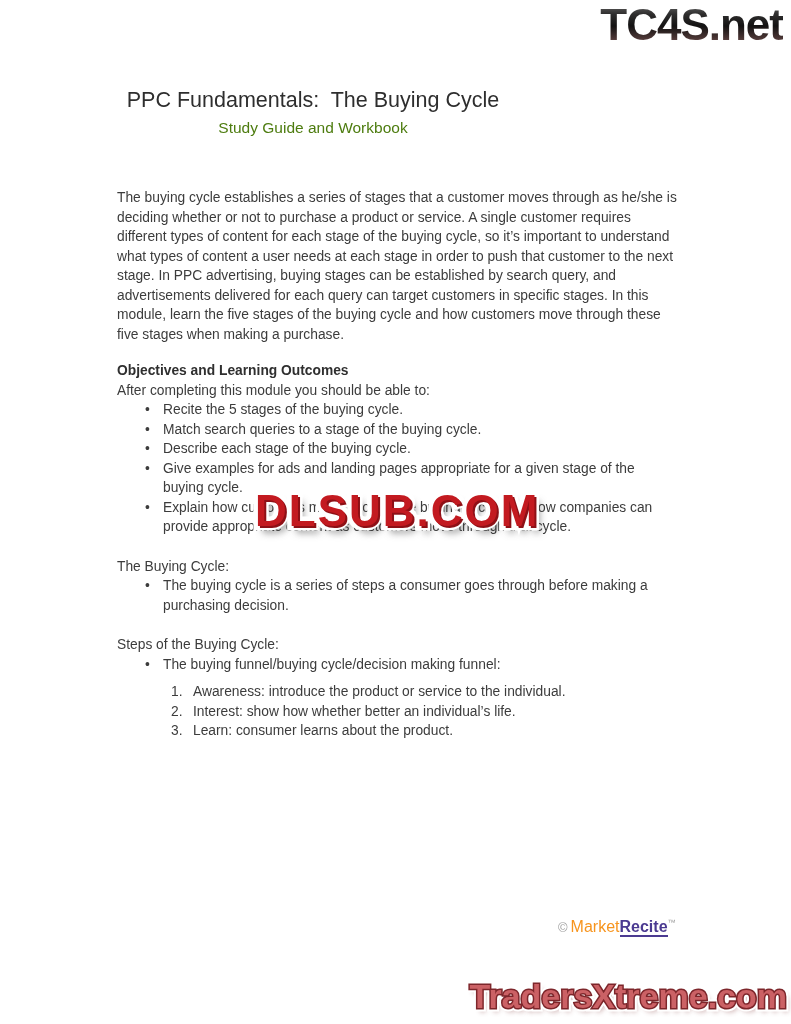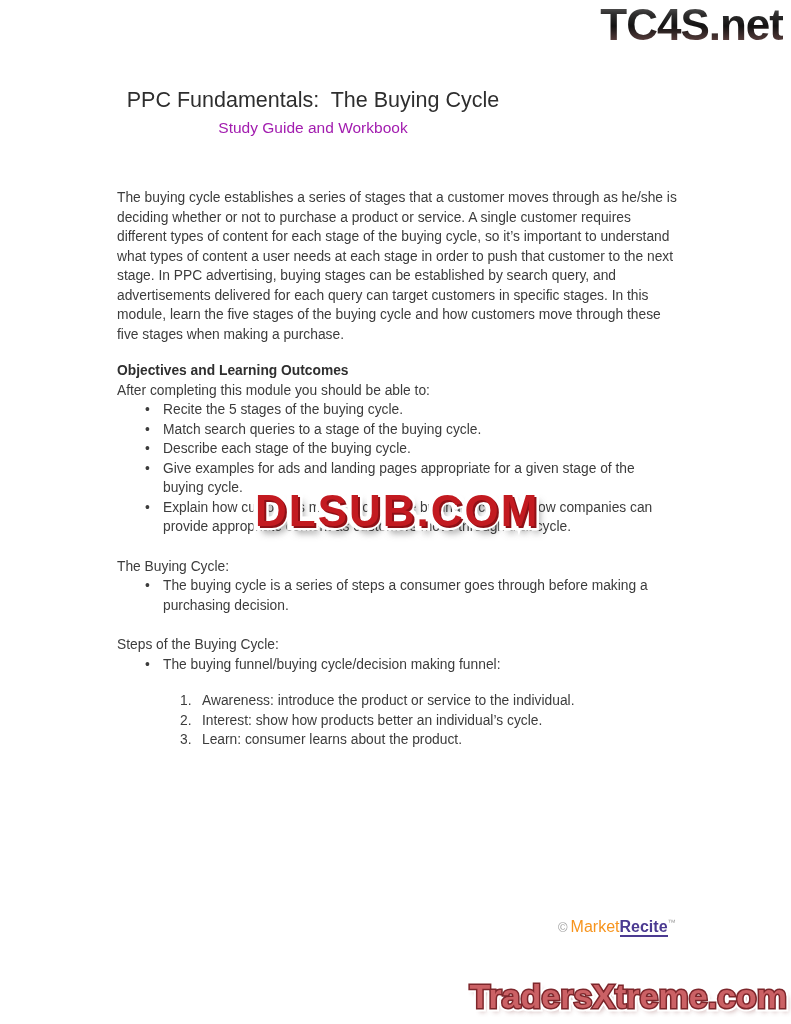--- a/index.html
+++ b/index.html
@@ -22,39 +22,39 @@
     color: transparent;
     text-shadow: none;
   }
 
   
   .title-block { position: absolute; top: 88px; left: 0; width: 626px; text-align: center; }
   .doc-title {
     font-size: 21.5px; color: #2e2e2e; white-space: pre-wrap;
     font-weight: normal; margin: 0;
   }
-  .doc-subtitle { font-size: 15.5px; color: #a21caf; margin: 6px 0 0 0; font-weight: normal; }
+  .doc-subtitle { font-size: 15.5px; color: #4d7c0f; margin: 6px 0 0 0; font-weight: normal; }
 
   
   .content {
     position: absolute; left: 117px; top: 188px; width: 560px;
     font-size: 13.8px; line-height: 19.5px;
   }
   .heading { font-weight: bold; color: #2f2f2f; }
   .para { margin: 0; }
   .mt-block { margin-top: 17px; }   
   .mt-line  { margin-top: 20px; }   
 
   ul.bullets, ul.bullets-nested { list-style: none; margin: 0; padding: 0 0 0 46px; }
   ul.bullets > li { position: relative; }
   ul.bullets > li::before {
     content: "\2022";
     position: absolute; left: -18px; top: 0;
   }
-  ol.numbered { list-style: none; margin: 17px; padding: 0 0 0 22px; counter-reset: step; }
+  ol.numbered { list-style: none; margin: 8px; padding: 0 0 0 22px; counter-reset: step; }
   ol.numbered > li { position: relative; counter-increment: step; }
   ol.numbered > li::before {
     content: counter(step) ".";
     position: absolute; left: -22px; top: 0;
   }
 
   
   .watermark {
     position: absolute; left: 255px; top: 486px;
     font-size: 44px; font-weight: bold; letter-spacing: 2px;
@@ -126,21 +126,21 @@
   <ul class="bullets mt-line">
     <li><span>The buying cycle is a series of steps a consumer goes through before making a purchasing decision.</span></li>
   </ul>
 
   <div class="mt-line">Steps of the Buying Cycle:</div>
   <ul class="bullets mt-line">
     <li>
       <span>The buying funnel/buying cycle/decision making funnel:</span>
       <ol class="numbered">
         <li><span>Awareness: introduce the product or service to the individual.</span></li>
-        <li><span>Interest: show how products better an individual’s cycle.</span></li>
+        <li><span>Interest: show how whether better an individual’s life.</span></li>
         <li><span>Learn: consumer learns about the product.</span></li>
       </ol>
     </li>
   </ul>
 
 </div>
 
 <div class="watermark">
   <span class="layer wm-stroke">DLSUB.COM</span>
   <span class="layer wm-fill">DLSUB.COM</span>

